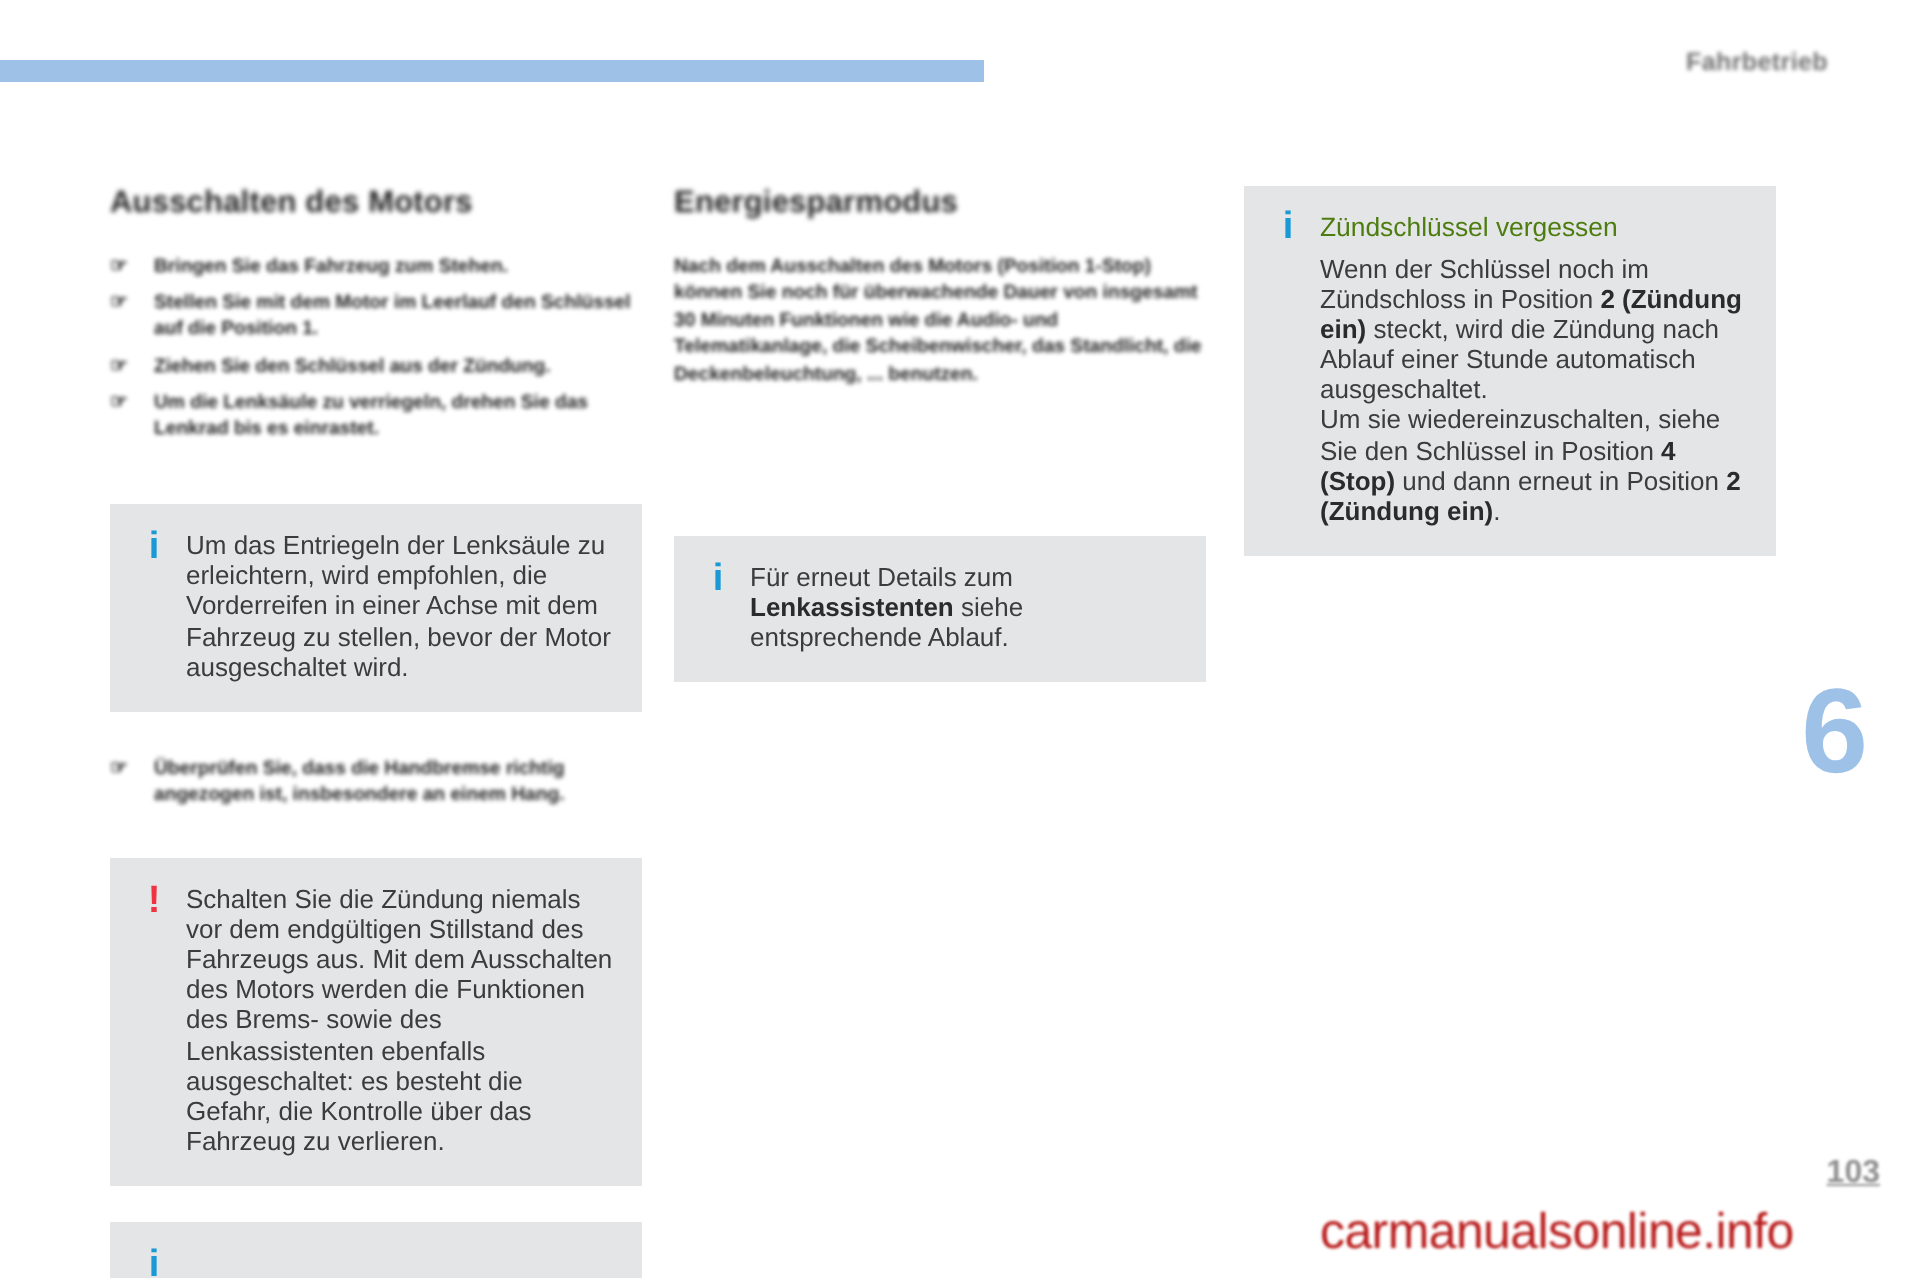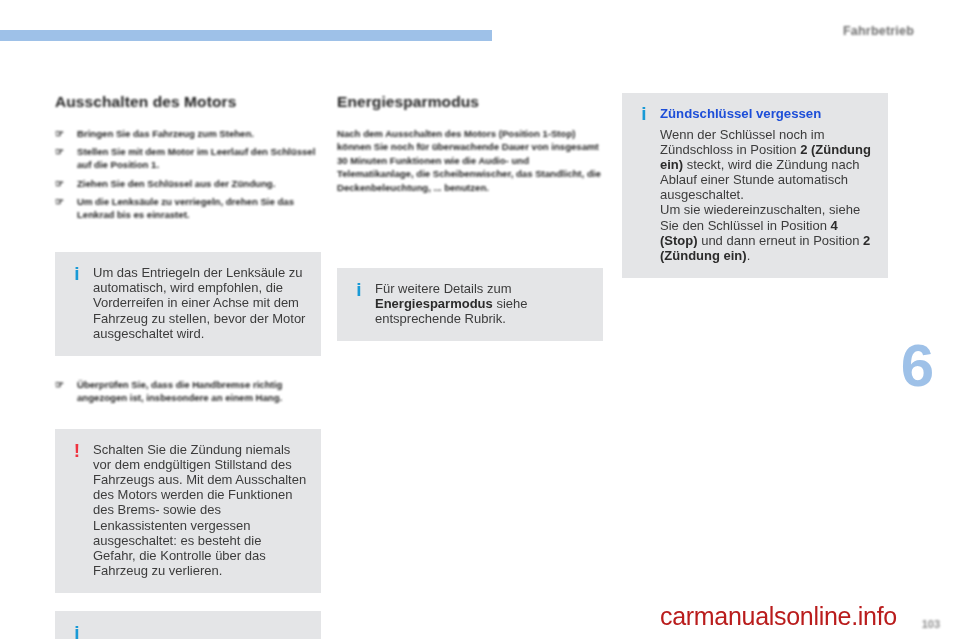--- a/index.html
+++ b/index.html
@@ -121,22 +121,22 @@
   }
   .note-box .note-icon.info { color: #199ad6; }
   .note-box .note-icon.warn { color: #ef3340; }
   .note-box .note-text {
     font-size: 13px;
     line-height: 15.1px;
     color: #3c3c3c;
   }
   .note-box.titled .note-title {
     font-size: 13.2px;
-    font-weight: bold;
-    color: #1d4ed8;
+    font-weight: normal;
+    color: #4d7c0f;
     margin: 0 0 5px 0;
     line-height: 16px;
   }
   .note-box.titled .note-icon {
     top: 11px;
   }
   .note-text b { color: #2b2b2b; }
   .spacer-18 { height: 18px; }
   .spacer-20 { height: 20px; }
   .spacer-22 { height: 22px; }
@@ -150,25 +150,26 @@
     top: 602px;
     font-size: 25px;
     color: #b91c1c;
     letter-spacing: -0.3px;
     white-space: nowrap;
     filter: blur(0.7px);
   }
   .page-number {
     position: absolute;
     right: 20px;
-    top: 618px;
-    font-size: 11px;
+    top: 578px;
+    font-size: 16px;
     font-weight: bold;
     color: #8f8f8f;
     filter: blur(0.9px);
+    text-decoration: underline;
   }
 </style>
 </head>
 <body>
 
 <div class="header-bar"></div>
 <div class="header-chapter">Fahrbetrieb</div>
 
 <div class="chapter-number">6</div>
 
@@ -192,37 +193,37 @@
     <li class="bullet-item blurred">
       <span class="bullet-glyph">☞</span>
       <span>Um die Lenksäule zu verriegeln, drehen Sie das Lenkrad bis es einrastet.</span>
     </li>
   </ul>
 
   <div class="spacer-26"></div>
 
   <div class="note-box">
     <span class="note-icon info">i</span>
-    <div class="note-text">Um das Entriegeln der Lenksäule zu automatisch, wird empfohlen, die Vorderreifen in einer Achse mit dem Fahrzeug zu stellen, bevor der Motor ausgeschaltet wird.</div>
+    <div class="note-text">Um das Entriegeln der Lenksäule zu erleichtern, wird empfohlen, die Vorderreifen in einer Achse mit dem Fahrzeug zu stellen, bevor der Motor ausgeschaltet wird.</div>
   </div>
 
   <div class="spacer-22"></div>
 
   <ul class="bullet-list">
     <li class="bullet-item blurred">
       <span class="bullet-glyph">☞</span>
       <span>Überprüfen Sie, dass die Handbremse richtig angezogen ist, insbesondere an einem Hang.</span>
     </li>
   </ul>
 
   <div class="spacer-20"></div>
 
   <div class="note-box">
     <span class="note-icon warn">!</span>
-    <div class="note-text">Schalten Sie die Zündung niemals vor dem endgültigen Stillstand des Fahrzeugs aus. Mit dem Ausschalten des Motors werden die Funktionen des Brems- sowie des Lenkassistenten vergessen ausgeschaltet: es besteht die Gefahr, die Kontrolle über das Fahrzeug zu verlieren.</div>
+    <div class="note-text">Schalten Sie die Zündung niemals vor dem endgültigen Stillstand des Fahrzeugs aus. Mit dem Ausschalten des Motors werden die Funktionen des Brems- sowie des Lenkassistenten ebenfalls ausgeschaltet: es besteht die Gefahr, die Kontrolle über das Fahrzeug zu verlieren.</div>
   </div>
 
   <div class="spacer-18"></div>
 
   <div class="note-box">
     <span class="note-icon info">i</span>
   </div>
 
 </div>
 
@@ -230,21 +231,21 @@
 
   <h2 class="section-title blurred">Energiesparmodus</h2>
 
   <p class="body-text blurred">Nach dem Ausschalten des Motors (Position 1-Stop) können Sie noch für überwachende Dauer von insgesamt 30 Minuten Funktionen wie die Audio- und Telematikanlage, die Scheibenwischer, das Standlicht, die Deckenbeleuchtung, ... benutzen.</p>
 
   <div class="spacer-74"></div>
 
   <div class="note-box">
     <span class="note-icon info">i</span>
     <div class="note-text">
-      <span>Für weitere Details zum </span><b>Energiesparmodus</b><span> siehe entsprechende Rubrik.</span>
+      <span>Für erneut Details zum </span><b>Lenkassistenten</b><span> siehe entsprechende Ablauf.</span>
     </div>
   </div>
 
 </div>
 
 <div class="col col-right">
 
   <div class="note-box titled">
     <span class="note-icon info">i</span>
     <h3 class="note-title">Zündschlüssel vergessen</h3>

